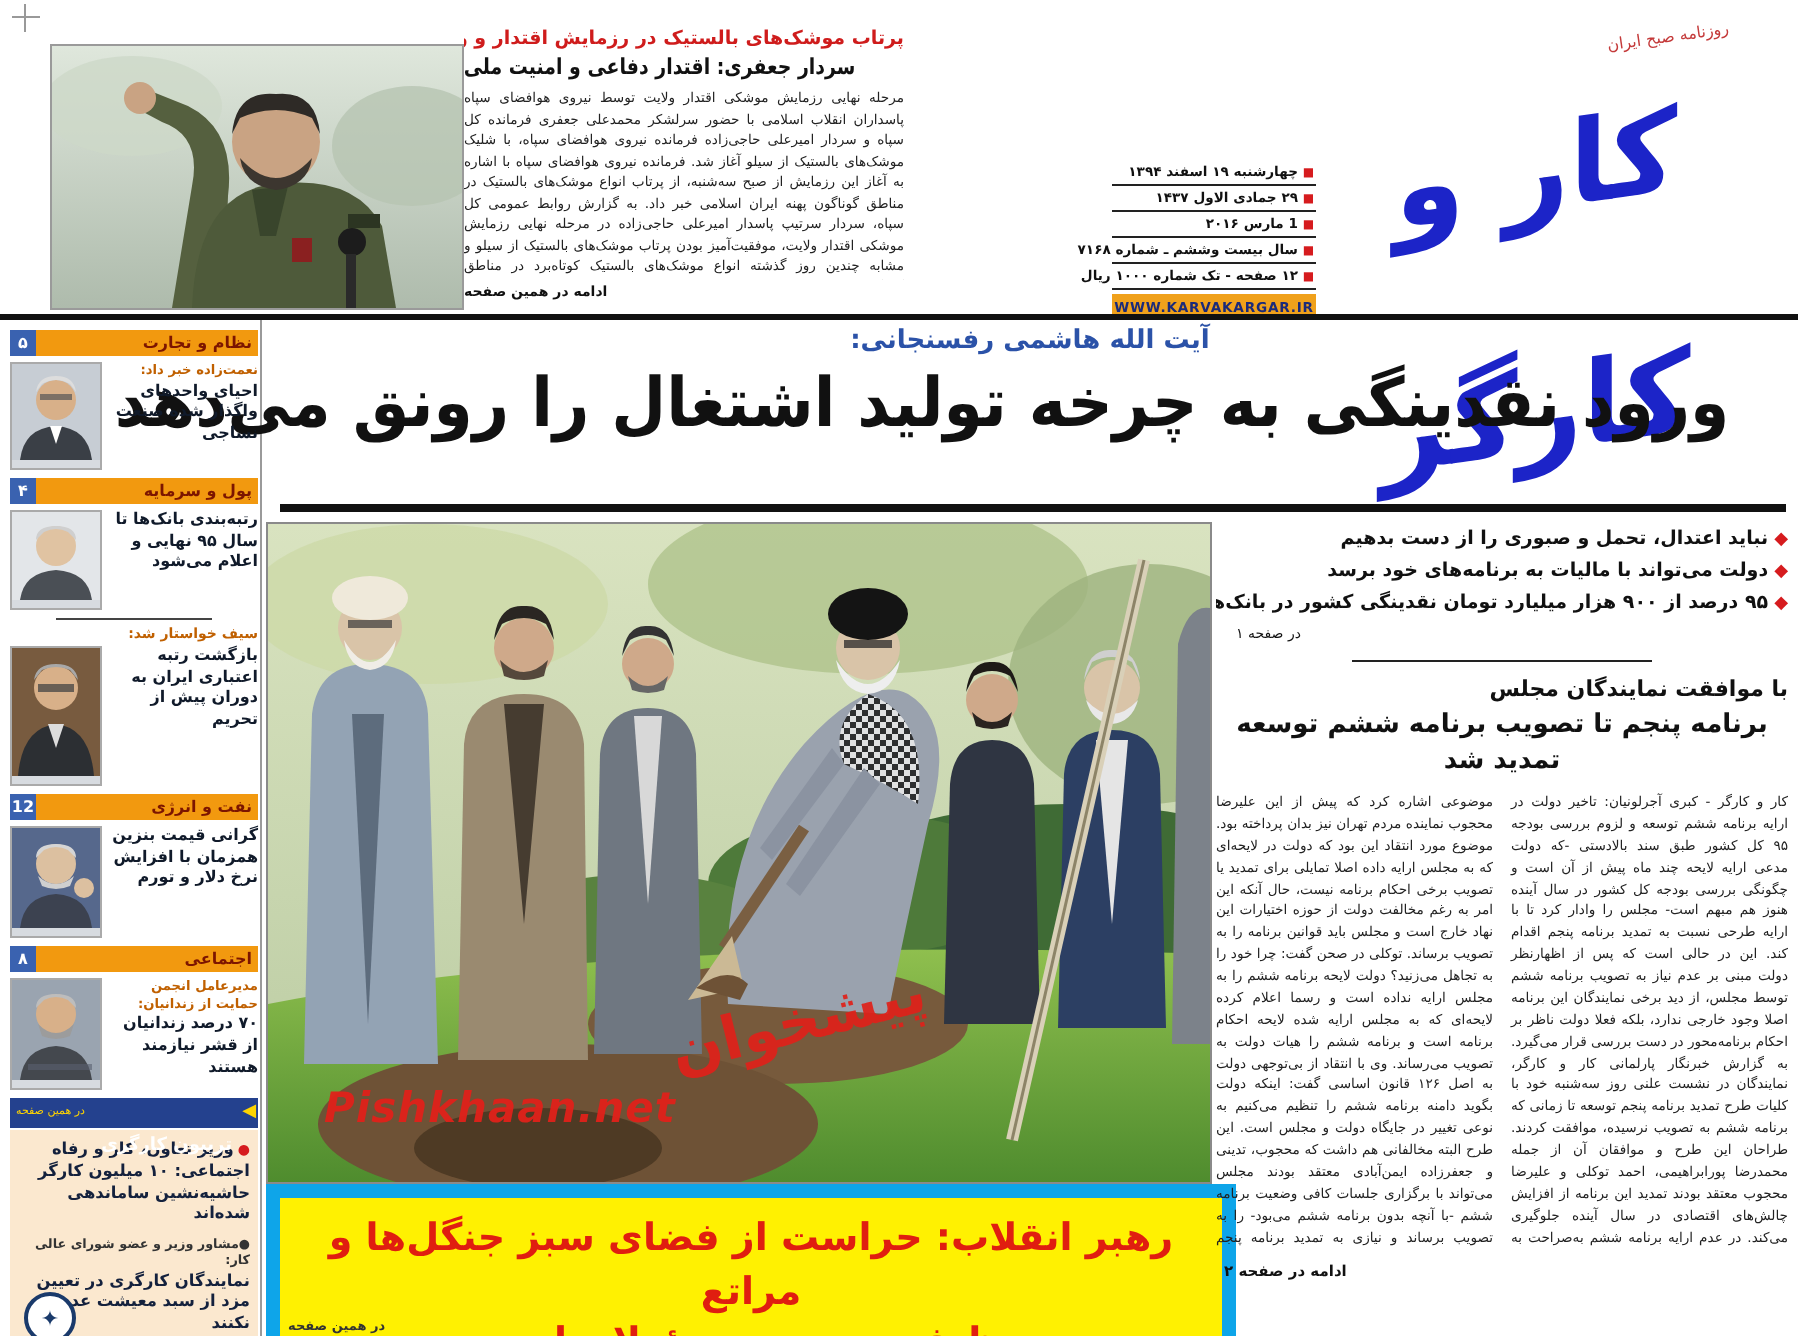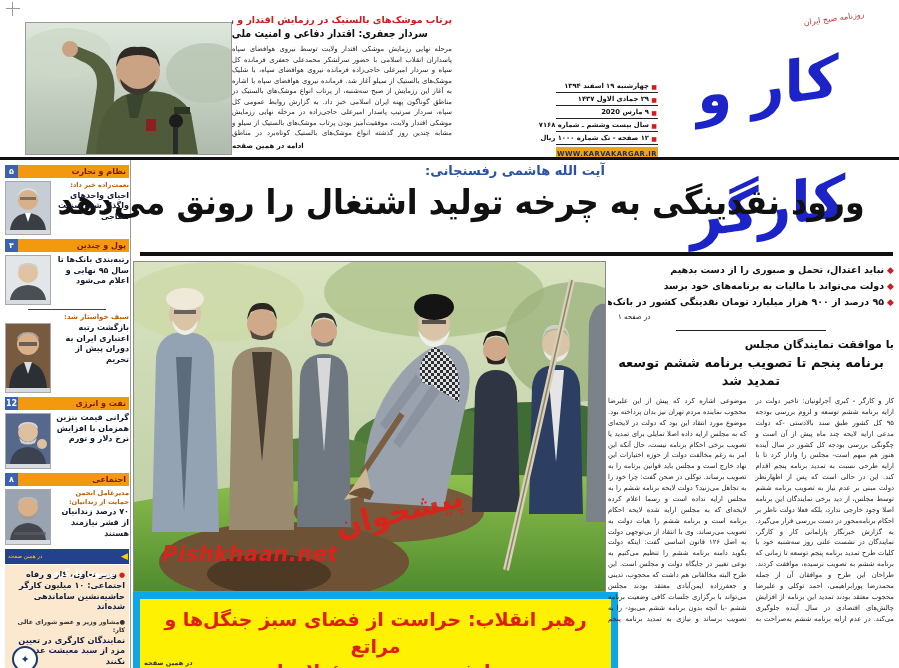--- a/index.html
+++ b/index.html
@@ -136,21 +136,21 @@
   <div class="abs topstory">
     <div class="ts-kicker">پرتاب موشک‌های بالستیک در رزمایش اقتدار و ولایت</div>
     <div class="ts-head"><span>سردار جعفری: اقتدار دفاعی و امنیت ملی خط قرمز نظام است</span></div>
     <div class="ts-body">مرحله نهایی رزمایش موشکی اقتدار ولایت توسط نیروی هوافضای سپاه پاسداران انقلاب اسلامی با حضور سرلشکر محمدعلی جعفری فرمانده کل سپاه و سردار امیرعلی حاجی‌زاده فرمانده نیروی هوافضای سپاه، با شلیک موشک‌های بالستیک از سیلو آغاز شد. فرمانده نیروی هوافضای سپاه با اشاره به آغاز این رزمایش از صبح سه‌شنبه، از پرتاب انواع موشک‌های بالستیک در مناطق گوناگون پهنه ایران اسلامی خبر داد. به گزارش روابط عمومی کل سپاه، سردار سرتیپ پاسدار امیرعلی حاجی‌زاده در مرحله نهایی رزمایش موشکی اقتدار ولایت، موفقیت‌آمیز بودن پرتاب موشک‌های بالستیک از سیلو و مشابه چندین روز گذشته انواع موشک‌های بالستیک کوتاه‌برد در مناطق گوناگونی از پهنه ایران اسلامی را از اولین دقایق بامداد سه‌شنبه اعلام کرد.</div>
     <div class="ts-cont">ادامه در همین صفحه</div>
   </div>
 
   <div class="abs dates">
     <div class="dline"><span class="sq">■</span><span>چهارشنبه ۱۹ اسفند ۱۳۹۴</span></div>
     <div class="dline"><span class="sq">■</span><span>۲۹ جمادی الاول ۱۴۳۷</span></div>
-    <div class="dline"><span class="sq">■</span><span>۹ مارس 2020</span></div>
+    <div class="dline"><span class="sq">■</span><span>1 مارس ۲۰۱۶</span></div>
     <div class="dline"><span class="sq">■</span><span>سال بیست وششم ـ شماره ۷۱۶۸</span></div>
     <div class="dline"><span class="sq">■</span><span>۱۲ صفحه - تک شماره ۱۰۰۰ ریال</span></div>
     <div class="site">WWW.KARVAKARGAR.IR</div>
   </div>
 
   <div class="abs stamp">روزنامه صبح ایران</div>
   <div class="abs mast">
     <span>کار و کارگر</span>
   </div>
 
@@ -255,20 +255,21 @@
 
   <div class="abs rightcol">
     <div class="bullet-line"><span class="dia">◆</span><span>نباید اعتدال، تحمل و صبوری را از دست بدهیم</span></div>
     <div class="bullet-line"><span class="dia">◆</span><span>دولت می‌تواند با مالیات به برنامه‌های خود برسد</span></div>
     <div class="bullet-line"><span class="dia">◆</span><span>۹۵ درصد از ۹۰۰ هزار میلیارد تومان نقدینگی کشور در بانک‌ها است</span></div>
     <div class="page-ref">در صفحه ۱</div>
     <div class="divider"></div>
     <div class="ss-kicker">با موافقت نمایندگان مجلس</div>
     <div class="ss-head">برنامه پنجم تا تصویب برنامه ششم توسعه تمدید شد</div>
     <div class="ss-body">کار و کارگر - کبری آجرلونیان: تاخیر دولت در ارایه برنامه ششم توسعه و لزوم بررسی بودجه ۹۵ کل کشور طبق سند بالادستی -که دولت مدعی ارایه لایحه چند ماه پیش از آن است و چگونگی بررسی بودجه کل کشور در سال آینده هنوز هم مبهم است- مجلس را وادار کرد تا با ارایه طرحی نسبت به تمدید برنامه پنجم اقدام کند. این در حالی است که پس از اظهارنظر دولت مبنی بر عدم نیاز به تصویب برنامه ششم توسط مجلس، از دید برخی نمایندگان این برنامه اصلا وجود خارجی ندارد، بلکه فعلا دولت ناظر بر احکام برنامه‌محور در دست بررسی قرار می‌گیرد. به گزارش خبرنگار پارلمانی کار و کارگر، نمایندگان در نشست علنی روز سه‌شنبه خود با کلیات طرح تمدید برنامه پنجم توسعه تا زمانی که برنامه ششم به تصویب نرسیده، موافقت کردند. طراحان این طرح و موافقان آن از جمله محمدرضا پورابراهیمی، احمد توکلی و علیرضا محجوب معتقد بودند تمدید این برنامه از افزایش چالش‌های اقتصادی در سال آینده جلوگیری می‌کند. در عدم ارایه برنامه ششم به‌صراحت به موضوعی اشاره کرد که پیش از این علیرضا محجوب نماینده مردم تهران نیز بدان پرداخته بود. موضوع مورد انتقاد این بود که دولت در لایحه‌ای که به مجلس ارایه داده اصلا تمایلی برای تمدید یا تصویب برخی احکام برنامه نیست، حال آنکه این امر به رغم مخالفت دولت از حوزه اختیارات این نهاد خارج است و مجلس باید قوانین برنامه را به تصویب برساند. توکلی در صحن گفت: چرا خود را به تجاهل می‌زنید؟ دولت لایحه برنامه ششم را به مجلس ارایه نداده است و رسما اعلام کرده لایحه‌ای که به مجلس ارایه شده لایحه احکام برنامه است و برنامه ششم را هیات دولت به تصویب می‌رساند. وی با انتقاد از بی‌توجهی دولت به اصل ۱۲۶ قانون اساسی گفت: اینکه دولت بگوید دامنه برنامه ششم را تنظیم می‌کنیم به نوعی تغییر در جایگاه دولت و مجلس است. این طرح البته مخالفانی هم داشت که محجوب، تدینی و جعفرزاده ایمن‌آبادی معتقد بودند مجلس می‌تواند با برگزاری جلسات کافی وضعیت برنامه ششم -با آنچه بدون برنامه ششم می‌بود- را به تصویب برساند و نیازی به تمدید برنامه پنجم نیست و موضوع صلاحی متعلق به تقنین سازمان مدیریت و برنامه‌ریزی قابل حل بود.</div>
+    <div class="ss-cont">ادامه در صفحه ۲</div>
   </div>
 
   <div class="abs sidebar">
 
     <div class="sec-h">
       <div class="sec-t">نظام و تجارت</div>
       <div class="sec-n">۵</div>
     </div>
     <div class="item">
       <div class="itxt">
@@ -281,21 +282,21 @@
             <circle cx="22" cy="18" r="10" fill="#d8b089"></circle>
             <path d="M12 14 Q13 6 22 6 Q31 6 32 14 L29 10 Q22 6 15 10 Z" fill="#dddddd"></path>
             <rect x="14" y="15" width="16" height="3" fill="#555" opacity=".7"></rect>
             <path d="M4 48 Q6 32 22 31 Q38 32 40 48 Z" fill="#3a3f46"></path>
             <path d="M19 31 L22 40 L25 31 Z" fill="#fff"></path>
           </svg>
       </div>
     </div>
 
     <div class="sec-h">
-      <div class="sec-t">پول و چندین</div>
+      <div class="sec-t">پول و سرمایه</div>
       <div class="sec-n">۴</div>
     </div>
     <div class="item">
       <div class="itxt">
         <span>رتبه‌بندی بانک‌ها تا سال ۹۵ نهایی و اعلام می‌شود</span>
       </div>
       <div class="ipic">
         <svg width="44" height="44" viewBox="0 0 44 44">
             <rect width="44" height="44" fill="#e3e6e9"></rect>
             <circle cx="22" cy="17" r="10" fill="#e0c3a2"></circle>

